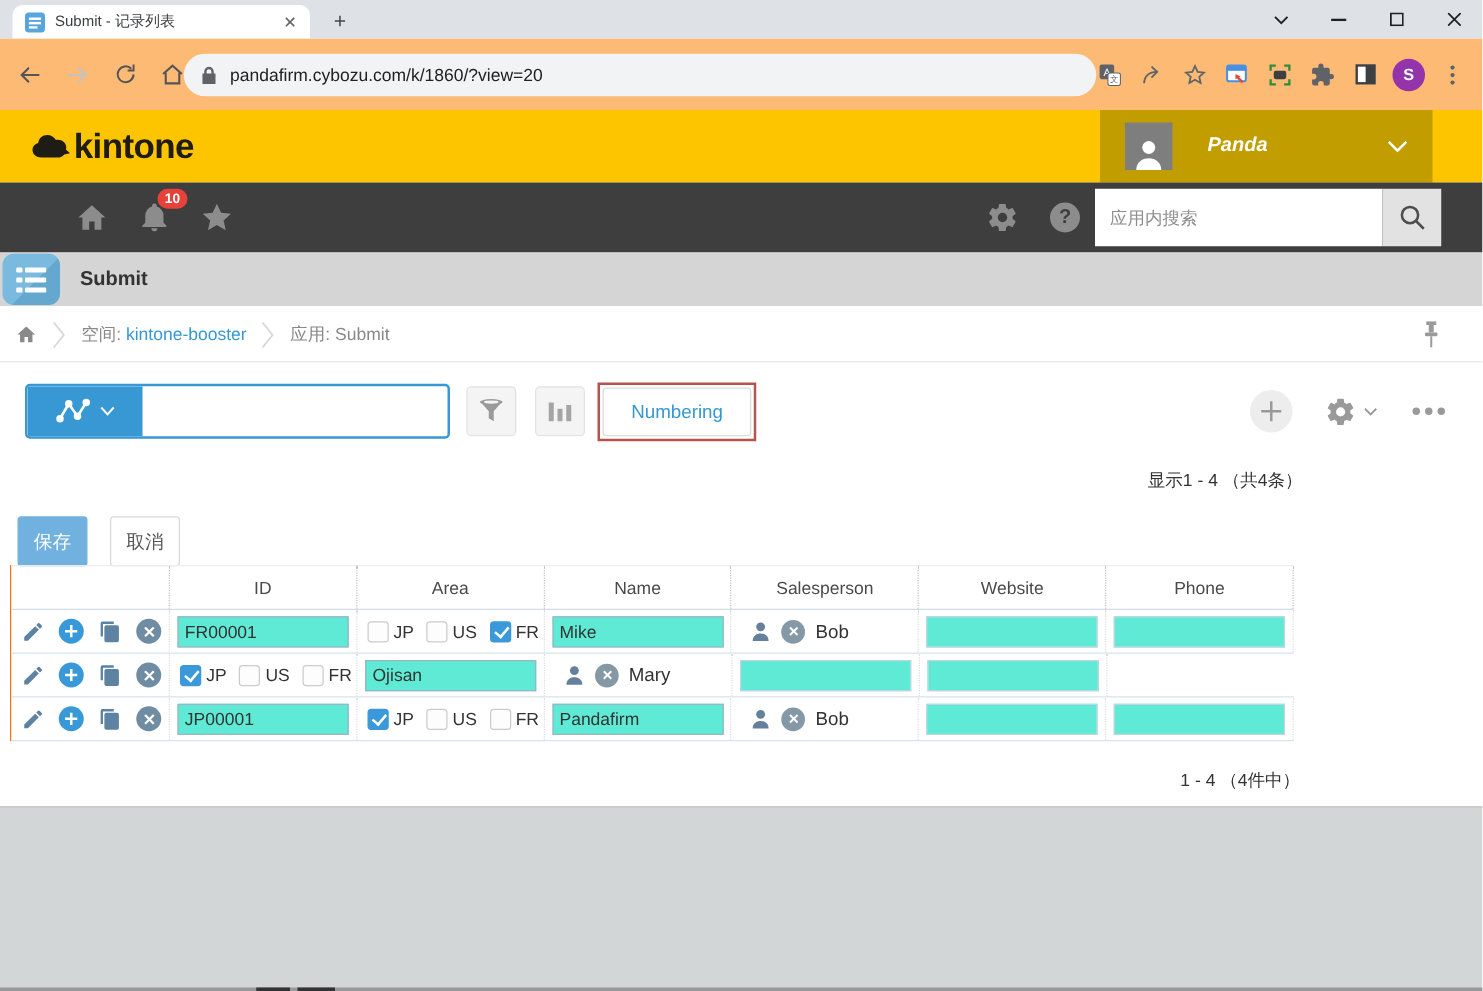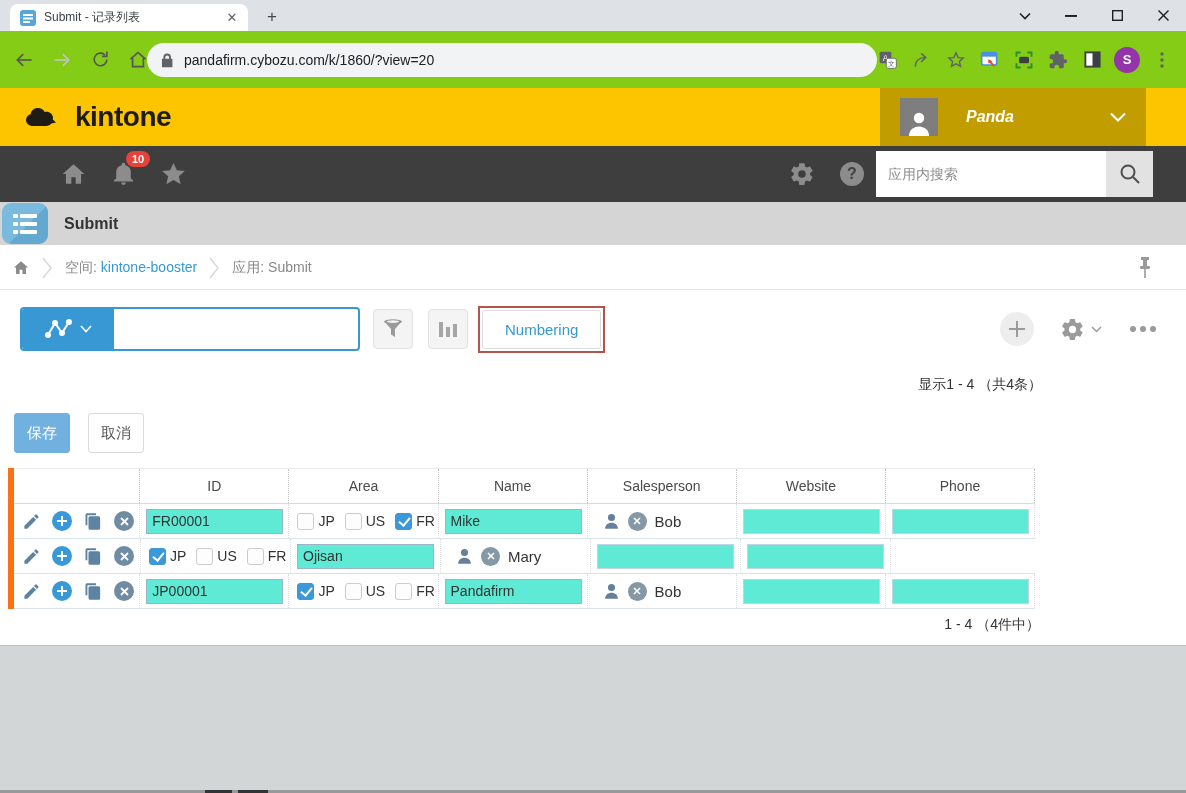--- a/index.html
+++ b/index.html
@@ -12,32 +12,32 @@
   .tab { position:absolute; left:10px; top:4px; width:238px; height:27px; background:#fff; border-radius:8px 8px 0 0; display:flex; align-items:center; padding:0 8px 0 10px; }
   .favicon { width:16px; height:16px; border-radius:3px; background:#56a5dc; display:flex; align-items:center; justify-content:center; flex:none; }
   .tab-title { font-size:12px; color:#3c4043; margin-left:8px; flex:1; white-space:nowrap; overflow:hidden; }
   .tab-close { width:16px; height:16px; color:#5f6368; font-size:13px; line-height:16px; text-align:center; flex:none; }
   .new-tab { position:absolute; left:262px; top:7px; width:20px; height:20px; color:#45484d; font-size:17px; line-height:20px; text-align:center; }
   .win-controls { position:absolute; right:0; top:0; height:31px; display:flex; }
   .win-btn { width:46px; height:31px; display:flex; align-items:center; justify-content:center; color:#202124; font-size:13px; }
   .win-btn svg { stroke:#202124; }
 
   
-  .chromebar { position:absolute; top:31px; left:0; width:1186px; height:57px; background:#84cc16; }
+  .chromebar { position:absolute; top:31px; left:0; width:1186px; height:57px; background:#fdba74; }
   .nav-btns { position:absolute; left:12px; top:0; height:57px; display:flex; align-items:center; gap:14px; }
   .nav-btn { width:24px; height:24px; display:flex; align-items:center; justify-content:center; }
   .urlbar { position:absolute; left:147px; top:12px; width:730px; height:34px; background:#f1f3f4; border-radius:17px; display:flex; align-items:center; padding:0 14px; }
   .url-text { font-size:14px; color:#202124; margin-left:10px; }
   .chrome-right { position:absolute; right:12px; top:0; height:57px; display:flex; align-items:center; gap:10px; }
   .cr-icon { width:24px; height:24px; display:flex; align-items:center; justify-content:center; }
   .avatar-s { width:26px; height:26px; border-radius:50%; background:#9334ab; color:#fff; font-size:13px; font-weight:bold; display:flex; align-items:center; justify-content:center; }
 
   
   .kheader { position:absolute; top:88px; left:0; width:1186px; height:58px; background:#fdc400; }
-  .klogo { position:absolute; left:24px; top:0; height:58px; display:flex; align-items:center; gap:17px; }
+  .klogo { position:absolute; left:24px; top:0; height:58px; display:flex; align-items:center; gap:1px; }
   .klogo-text { font-size:28px; font-weight:bold; color:#1e1c14; letter-spacing:-0.5px; }
   .userchip { position:absolute; right:40px; top:0; width:266px; height:58px; background:#c29d00; display:flex; align-items:center; }
   .uavatar { width:38px; height:38px; background:#7e7e7e; margin-left:20px; display:flex; align-items:flex-end; justify-content:center; overflow:hidden; }
   .uname { color:#fff; font-size:16px; font-weight:bold; margin-left:28px; flex:1;font-style:italic; }
   .uchev { margin-right:20px; }
 
   
   .gnav { position:absolute; top:146px; left:0; width:1186px; height:56px; background:#3e3e3e; }
   .gnav-left { position:absolute; left:8px; top:0; height:56px; display:flex; align-items:center; gap:20px; }
   .gicon { width:30px; height:30px; display:flex; align-items:center; justify-content:center; position:relative; }
@@ -82,21 +82,21 @@
   .dots-btn i { width:6px; height:6px; border-radius:50%; background:#9a9a9a; }
 
   .count-top { position:absolute; top:86px; right:144px; font-size:14px; color:#333; }
   .count-bottom { position:absolute; top:326px; right:146px; font-size:14px; color:#333; }
 
   .actions-row { position:absolute; top:123px; left:14px; display:flex; gap:18px; }
   .save-btn { width:56px; height:40px; background:#71b1e0; border:1px solid #71b1e0; border-radius:3px; color:#fff; font-size:15px; font-family:inherit; }
   .cancel-btn { width:56px; height:40px; background:#fff; border:1px solid #d9d9d9; border-radius:3px; color:#555; font-size:15px; font-family:inherit; }
 
   
-  .grid { position:absolute; top:178px; left:8px; width:1027px; border-left:6px solid #f97316; }
+  .grid { position:absolute; top:162px; left:8px; width:1027px; border-left:1px solid #f97316; }
   .ghead { display:flex; height:36px; border-top:1px solid #ededed; border-bottom:1px solid #cfdde9; }
   .ghead .cell { display:flex; align-items:center; justify-content:center; font-size:14px; color:#4a4a4a; border-right:1px dotted #c4c4c4; }
   .trow { display:flex; height:35px; border-bottom:1px solid #d8e3ec; }
   .trow .cell { display:flex; align-items:center; border-right:1px dotted #dedede; }
   .c-act { width:127px; padding-left:7px; gap:11px; }
   .c-150 { width:150px; }
   .act { width:20px; height:20px; display:flex; align-items:center; justify-content:center; }
   .circle-ic { width:20px; height:20px; border-radius:50%; display:flex; align-items:center; justify-content:center; }
   .add-c { background:#3898d8; }
   .del-c { background:#6f8ca3; }

